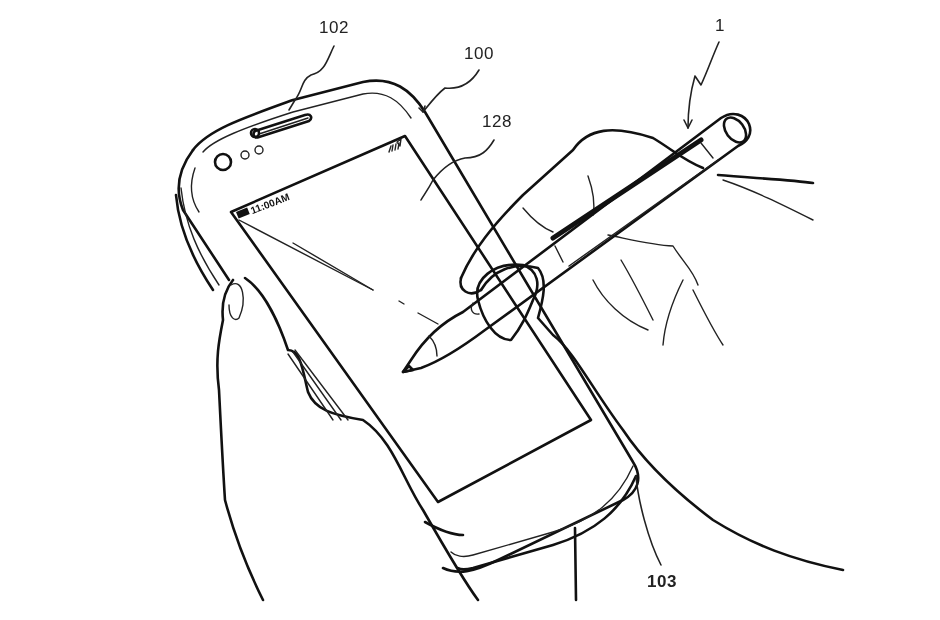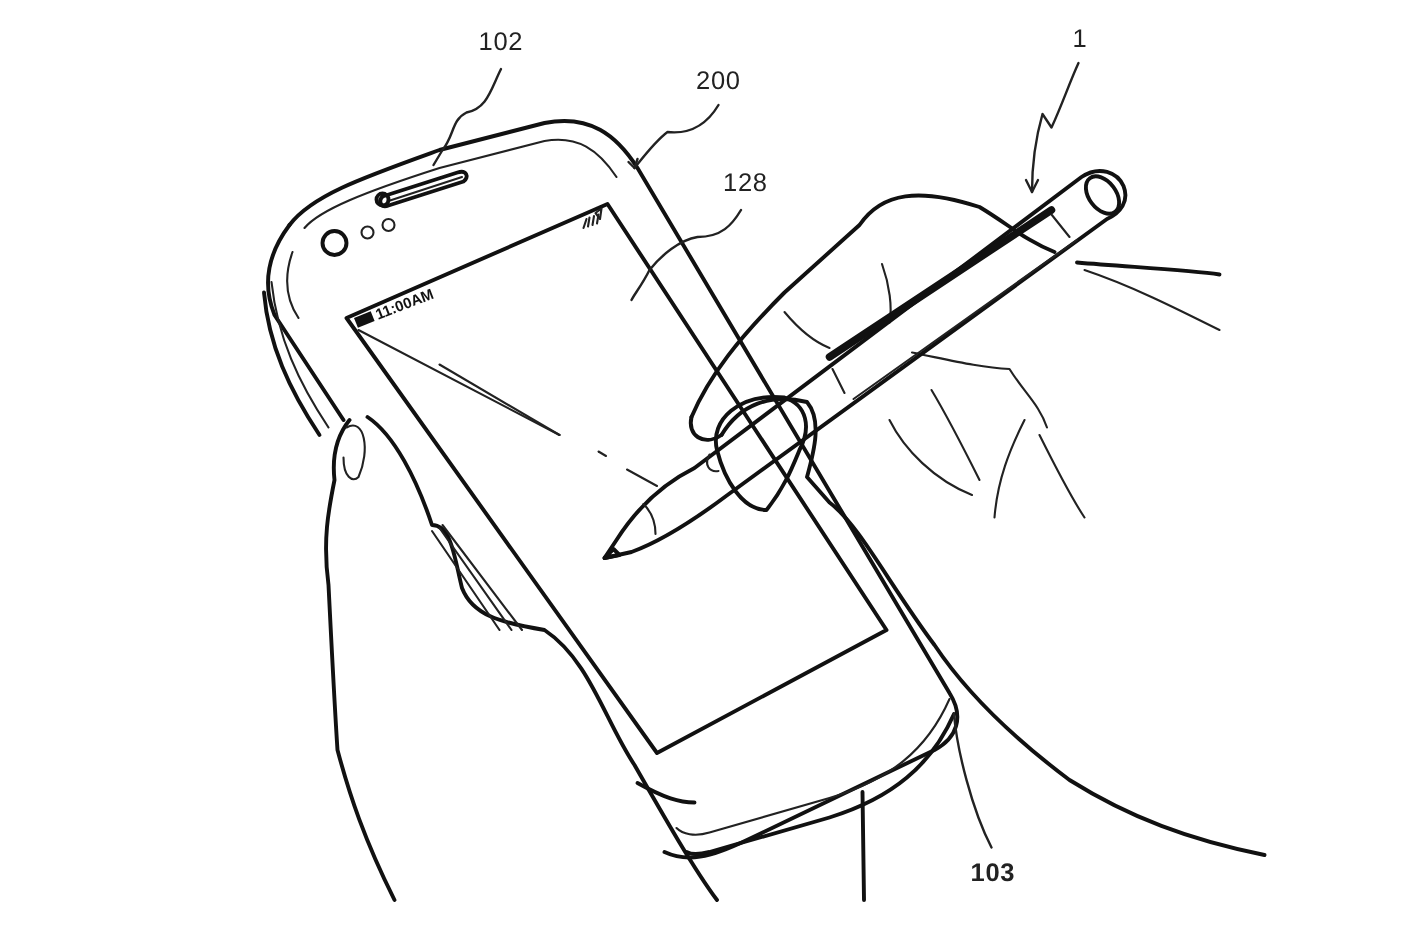--- a/index.html
+++ b/index.html
@@ -101,19 +101,19 @@
       <path class="lead" d="M446,70 C440,80 430,90 412,88 C404,94 398,102 390,112"></path>
       <path class="lead" d="M390,112 L386,108 M390,112 L392,106"></path>
       <path class="lead" d="M461,140 C455,150 448,158 432,158 C420,160 408,170 400,180 C395,190 390,196 388,200"></path>
       <path class="lead" d="M686,42 C680,55 675,70 668,85 L662,76 C658,90 655,105 655,128"></path>
       <path class="lead" d="M655,128 L651,120 M655,128 L659,120"></path>
       <path class="lead" d="M603,476 C605,500 615,540 628,565"></path>
     </g>
   </svg>
 
   <span class="ref" style="left:286px; top:18px;">102</span>
-  <span class="ref" style="left:431px; top:44px;">200</span>
+  <span class="ref" style="left:431px; top:44px;">100</span>
   <span class="ref" style="left:449px; top:112px;">128</span>
   <span class="ref" style="left:682px; top:16px;">1</span>
   <span class="ref" style="left:614px; top:572px;font-weight:bold;">103</span>
 
   <span class="clock" style="left:220px; top:205px;">11:00AM</span>
 </div>
 
 </body></html>

